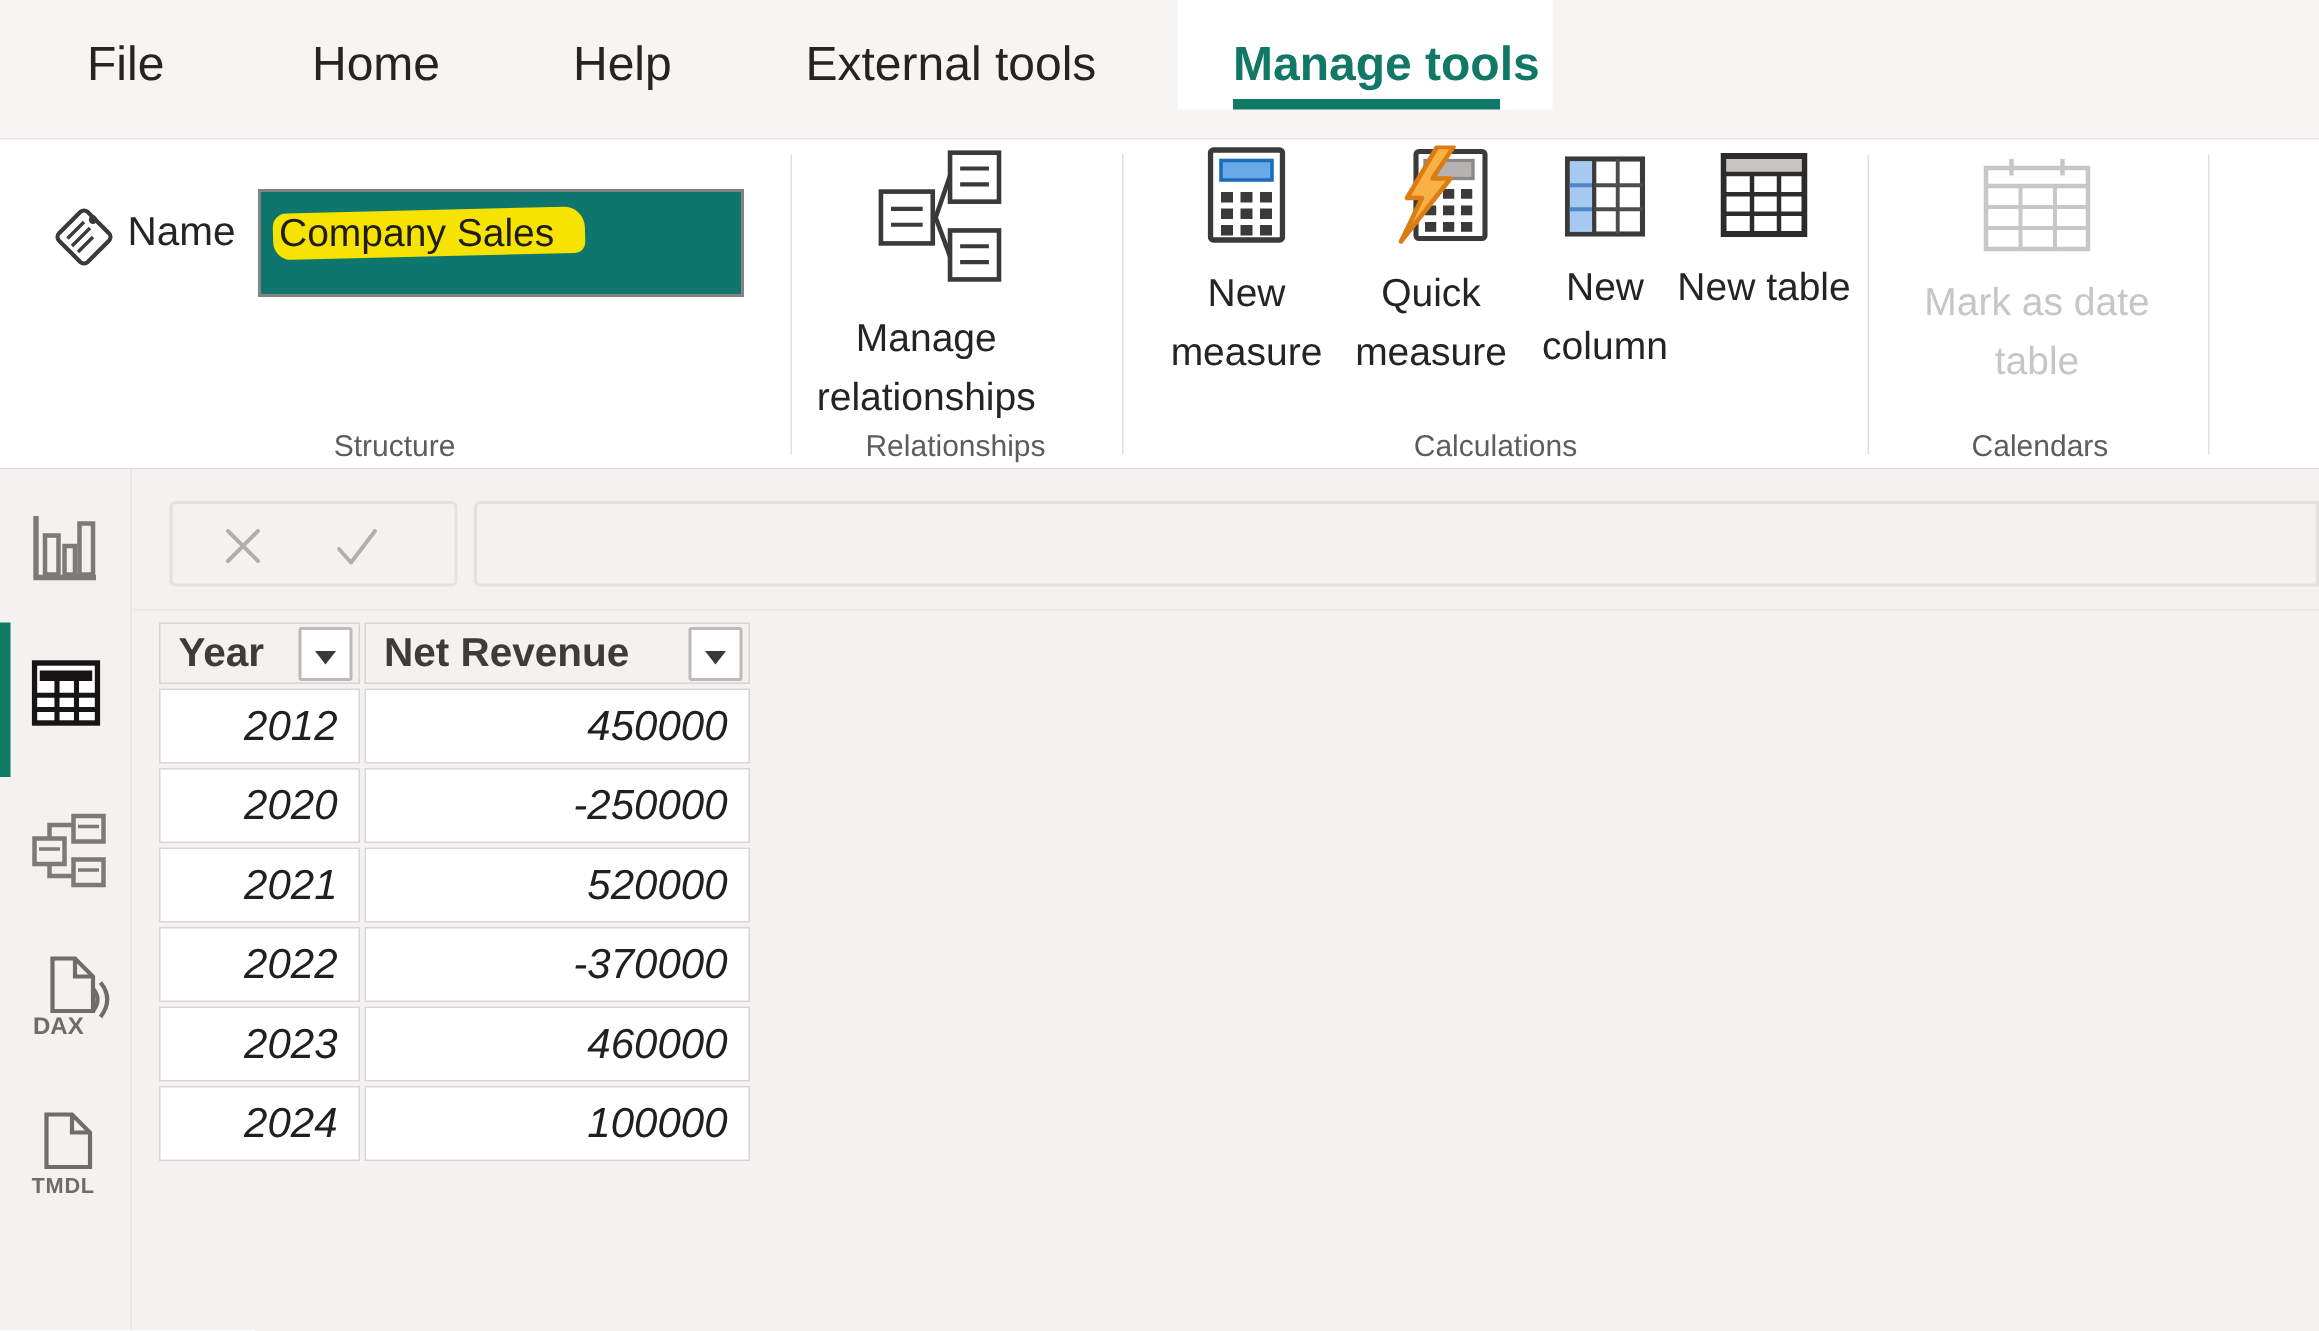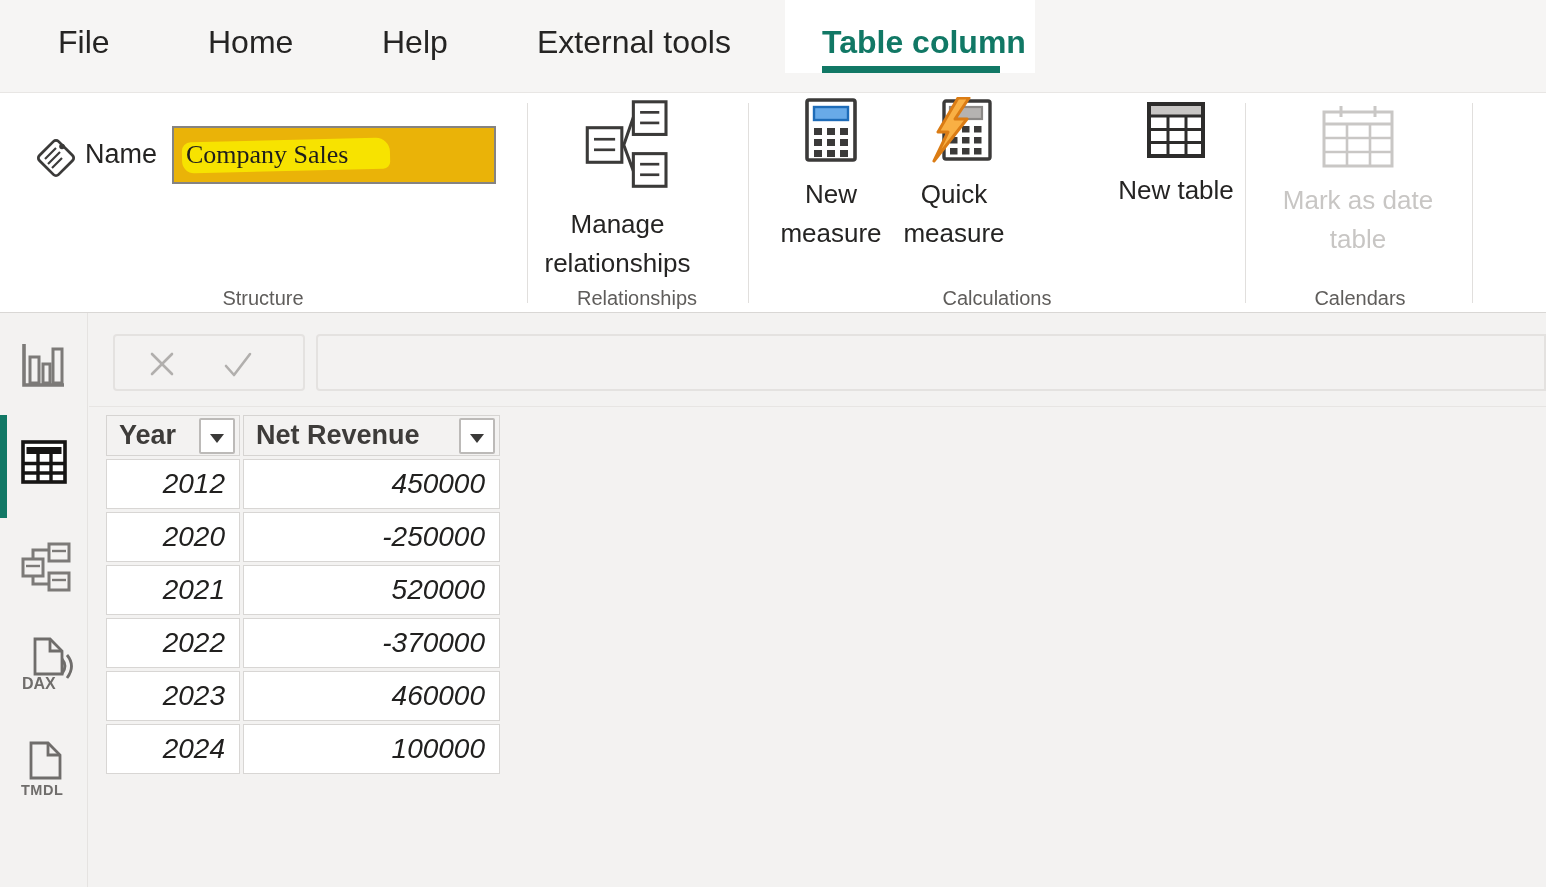--- a/index.html
+++ b/index.html
@@ -16,22 +16,22 @@
 
   
   .ribbon { position:absolute; left:0; top:92px; width:1546px; height:221px; background:#ffffff;
             border-top:1px solid #e8e6e4; border-bottom:1px solid #d9d7d5; }
   .vdiv { position:absolute; top:10px; height:200px; width:1px; background:#e1dfdd; }
   .group-label { position:absolute; top:194px; width:200px; text-align:center; font-size:20px; color:#5f5d5b; }
 
   .name-row { position:absolute; left:0; top:0; width:527px; height:220px; }
   .tag-icon { position:absolute; left:33px; top:40px; }
   .name-label { position:absolute; left:85px; top:46px; font-size:27px; color:#252423; }
-  .name-input { position:absolute; left:172px; top:33px; width:324px; height:58px; background:#eab308;
-                border:2px solid #858381;font-family:Liberation Serif, serif; }
+  .name-input { position:absolute; left:172px; top:33px; width:324px; height:72px; background:#0f766e;
+                border:2px solid #858381; }
   .name-input .hl { position:absolute; left:8px; top:12px; width:208px; height:31px; background:#f7e300;
                     transform:rotate(-1.4deg); border-radius:9px 14px 7px 12px; }
   .name-input .val { position:absolute; left:12px; top:0; line-height:54px; font-size:26px; color:#1e1d1c; }
 
   .big-btn { position:absolute; text-align:center; cursor:pointer; }
   .big-btn .ic { display:block; margin:0 auto; }
   .big-btn .lbl { font-size:26px; line-height:39px; color:#252423; margin-top:8px; }
   .big-btn.disabled .lbl { color:#c8c6c4; }
 
   
@@ -66,21 +66,21 @@
 <body>
 
 <div class="app">
 
   <div class="menubar">
     <div class="active-tab-bg"></div>
     <span class="menu-tab" style="left:58px">File</span>
     <span class="menu-tab" style="left:208px">Home</span>
     <span class="menu-tab" style="left:382px">Help</span>
     <span class="menu-tab" style="left:537px">External tools</span>
-    <span class="menu-tab active" style="left:822px">Table column</span>
+    <span class="menu-tab active" style="left:822px">Manage tools</span>
     <div class="tab-underline"></div>
   </div>
 
   <div class="ribbon">
 
     <div class="name-row">
       <span class="tag-icon">
         <svg width="46" height="48" viewBox="0 0 46 48">
           <rect x="9.5" y="11.5" width="27" height="27" rx="3.5" fill="none" stroke="#3b3a39" stroke-width="2.8" transform="rotate(45 23 25)"></rect>
           <circle cx="29" cy="13.5" r="2.8" fill="#3b3a39"></circle>
@@ -156,20 +156,35 @@
             <rect x="38" y="51" width="7.5" height="6.5"></rect>
               <rect x="50" y="51" width="7.5" height="6.5"></rect>
               <rect x="62" y="51" width="7.5" height="6.5"></rect>
           </g>
           <path d="M46,1 L26,35 L36,35 L22,64 L55,22 L43,22 L57,1 Z" fill="#f9b044" stroke="#db7c14" stroke-width="3" stroke-linejoin="round"></path>
         </svg>
       </span>
       <div class="lbl">Quick measure</div>
     </div>
 
+    <div class="big-btn" style="left:1011px; top:4px; width:118px; height:190px">
+      <span class="ic" style="margin-top:6px">
+        <svg width="54" height="56" viewBox="0 0 54 54">
+          <rect x="2" y="2" width="50" height="50" fill="#fff" stroke="#3b3a39" stroke-width="3.4"></rect>
+          <rect x="3.5" y="3.5" width="15.5" height="47" fill="#a5c9f0"></rect>
+          <line x1="3.5" y1="19.5" x2="19" y2="19.5" stroke="#4f86c6" stroke-width="2.6"></line>
+          <line x1="3.5" y1="35.5" x2="19" y2="35.5" stroke="#4f86c6" stroke-width="2.6"></line>
+          <line x1="19.8" y1="2" x2="19.8" y2="52" stroke="#3b3a39" stroke-width="2.8"></line>
+          <line x1="35.5" y1="2" x2="35.5" y2="52" stroke="#4e4c4a" stroke-width="2.6"></line>
+          <line x1="19.8" y1="19.5" x2="52" y2="19.5" stroke="#4e4c4a" stroke-width="2.6"></line>
+          <line x1="19.8" y1="35.5" x2="52" y2="35.5" stroke="#4e4c4a" stroke-width="2.6"></line>
+        </svg>
+      </span>
+      <div class="lbl">New column</div>
+    </div>
 
     <div class="big-btn" style="left:1117px; top:4px; width:118px; height:190px">
       <span class="ic" style="margin-top:4px">
         <svg width="58" height="58" viewBox="0 0 58 56">
           <rect x="2" y="2" width="54" height="52" fill="#fff" stroke="#2d2c2b" stroke-width="4"></rect>
           <rect x="4" y="4" width="50" height="9" fill="#c8c6c4"></rect>
           <line x1="21" y1="13" x2="21" y2="54" stroke="#2d2c2b" stroke-width="3"></line>
           <line x1="39" y1="13" x2="39" y2="54" stroke="#2d2c2b" stroke-width="3"></line>
           <line x1="2" y1="14" x2="56" y2="14" stroke="#2d2c2b" stroke-width="3"></line>
           <line x1="2" y1="27.5" x2="56" y2="27.5" stroke="#2d2c2b" stroke-width="3"></line>

